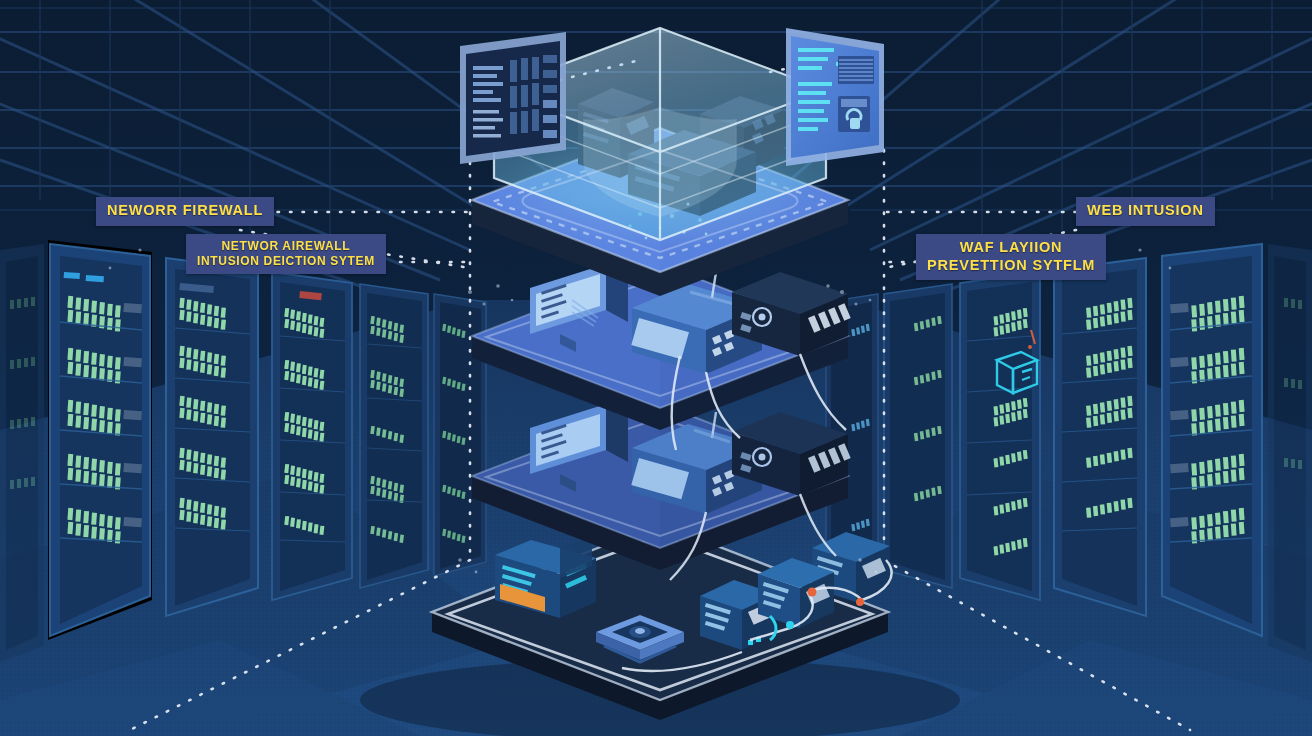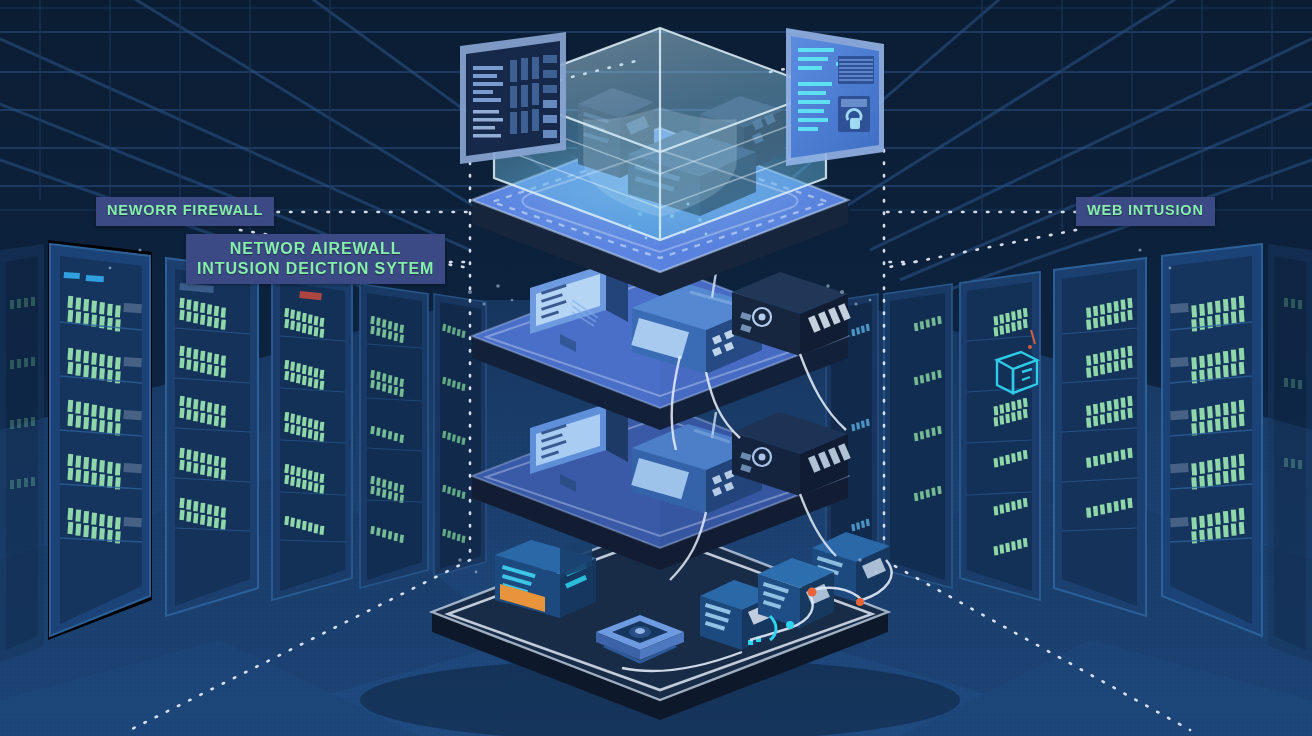--- a/index.html
+++ b/index.html
@@ -11,32 +11,32 @@
     position:relative; width:1312px; height:736px; overflow:hidden;
     background:#0c2038;
   }
   svg { display:block; }
   #artwork { position:absolute; left:0; top:0; width:1312px; height:736px; }
 
   
   .badge {
     position:absolute;
     background:#3b4a85;
-    color:#86efac;
+    color:#fde047;
     font-weight:bold;
     letter-spacing:0.055em;
     text-align:center;
     padding:5px 11px 6px 11px;
     line-height:1.22;
     white-space:pre;
     text-shadow:0 1px 1px rgba(0,0,0,.45);
     box-shadow:0 1px 3px rgba(0,0,0,.35);
   }
   .badge.b1 { left:96px;  top:197px; font-size:14.5px; }
-  .badge.b2 { left:186px; top:234px; font-size:16px; }
+  .badge.b2 { left:186px; top:234px; font-size:12px; }
   .badge.b3 { left:1076px; top:197px; font-size:14.5px; }
   .badge.b4 { left:916px;  top:234px; font-size:14.5px; }
 </style>
 </head>
 <body>
 
 <div id="stage">
 
   <svg id="artwork" viewBox="0 0 1312 736">
     <defs>
@@ -1369,14 +1369,16 @@
         <circle cx="1170" cy="268" r="1.4"></circle>
       <circle cx="140" cy="250" r="1.6"></circle>
         <circle cx="110" cy="268" r="1.4"></circle>
     </g>
   </svg>
 
   <div class="badge b1">NEWORR FIREWALL</div>
   <div class="badge b2">NETWOR AIREWALL
 INTUSION DEICTION SYTEM</div>
   <div class="badge b3">WEB INTUSION</div>
+  <div class="badge b4">WAF LAYIION
+PREVETTION SYTFLM</div>
 
 </div>
 
 </body></html>

